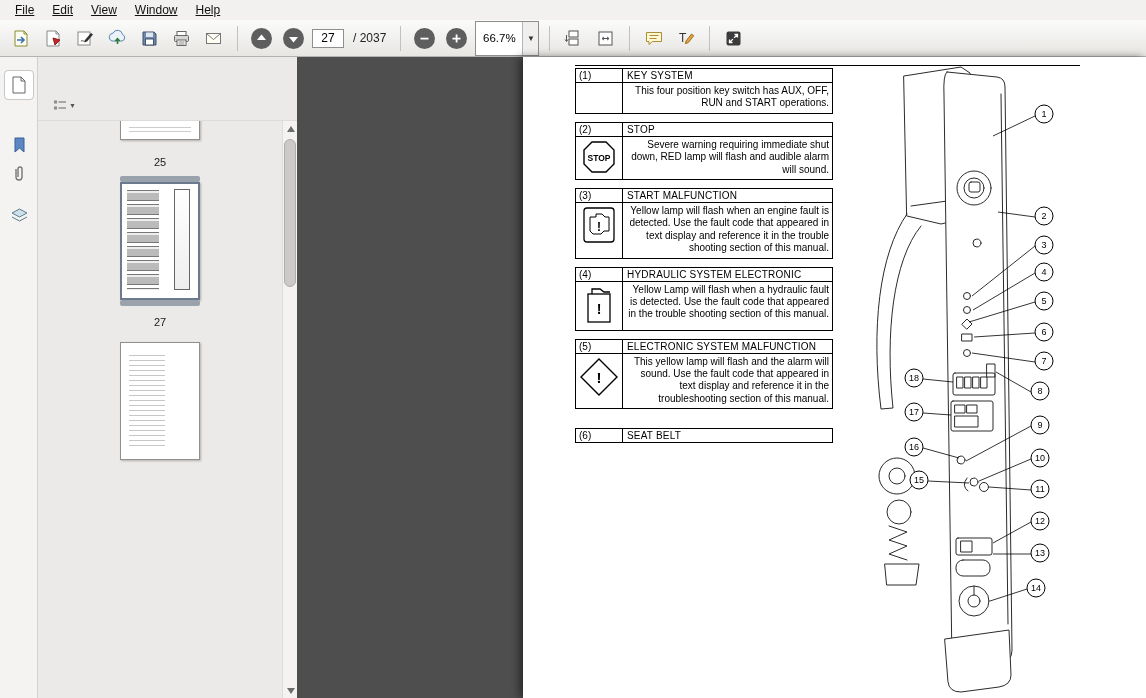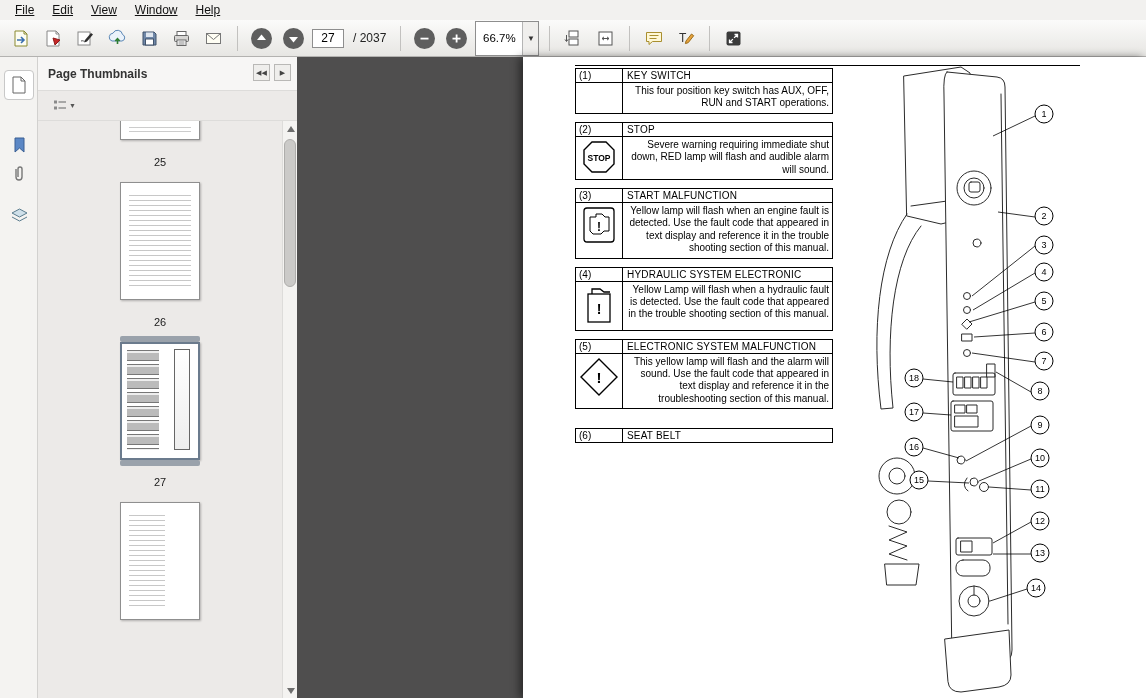--- a/index.html
+++ b/index.html
@@ -282,51 +282,38 @@
     </div>
     <div class="strip-btn" style="top:144px">
       <svg width="17" height="15" viewBox="0 0 17 15">
         <path d="M8.5 1 L16 5 8.5 9 1 5 Z" fill="#cfe0ea" stroke="#5a7c8e"></path>
         <path d="M1 9 l7.5 4 7.5 -4" fill="none" stroke="#5a7c8e"></path>
       </svg>
     </div>
   </div>
 
   <div class="thumbpanel">
-    <div class="thumb-header">
-      <span class="thumb-title">Page Thumbnails</span>
-      <div class="hdr-btns">
-        <div class="hdr-btn">◀◀</div>
-        <div class="hdr-btn">▶</div>
-      </div>
-    </div>
     <div class="thumb-toolbar">
       <div class="opt-btn">
         <svg width="14" height="13" viewBox="0 0 14 13">
           <rect x="1" y="1.5" width="3" height="3" fill="#8a8a8a"></rect>
           <rect x="1" y="7.5" width="3" height="3" fill="#8a8a8a"></rect>
           <line x1="5.5" y1="3" x2="13" y2="3" stroke="#8a8a8a" stroke-width="1.4"></line>
           <line x1="5.5" y1="9" x2="13" y2="9" stroke="#8a8a8a" stroke-width="1.4"></line>
         </svg>
         <span style="font-size:7px;color:#555">▼</span>
       </div>
     </div>
 
     <div class="thumb-list">
       <div class="thumb-item first">
         <div class="thumb-box">
             <div class="t-sliver"></div>
           </div>
         <div class="thumb-label">25</div>
-      </div>
-      <div class="thumb-item">
-        <div class="thumb-box">
-            <div class="t-lines"></div>
-          </div>
-        <div class="thumb-label">26</div>
       </div>
       <div class="thumb-item">
         <div class="thumb-box selected">
           <div class="sel-cap top"></div>
           <div class="t-tables"></div>
           <div class="t-diagram"></div>
           <div class="sel-cap bot"></div>
         </div>
         <div class="thumb-label">27</div>
       </div>
@@ -355,21 +342,21 @@
       <div class="items-col">
 
         <table class="warn-item">
           <colgroup>
               <col style="width:47px">
               <col>
             </colgroup>
           <tbody>
               <tr>
             <td class="num">(1)</td>
-            <td class="ttl">KEY SWITCH</td>
+            <td class="ttl">KEY SYSTEM</td>
           </tr>
           <tr>
             <td class="ico"></td>
             <td class="dsc">This four position key switch has AUX, OFF, RUN and START operations.</td>
           </tr>
         </tbody>
           </table>
 
         <table class="warn-item">
           <colgroup>

